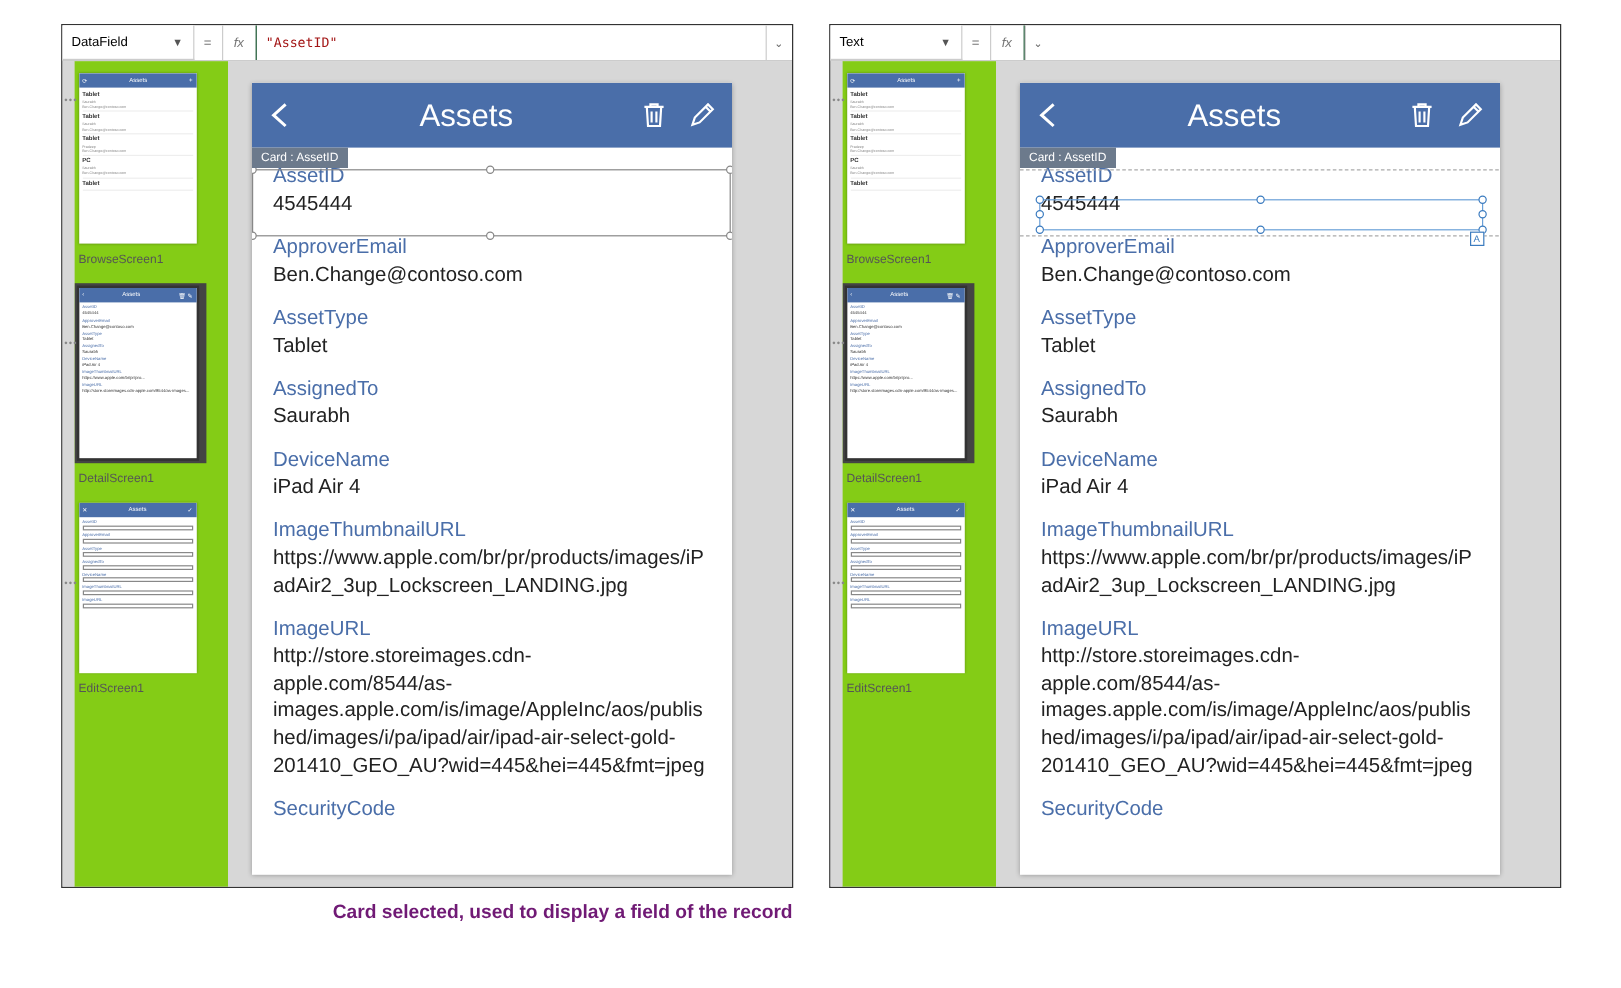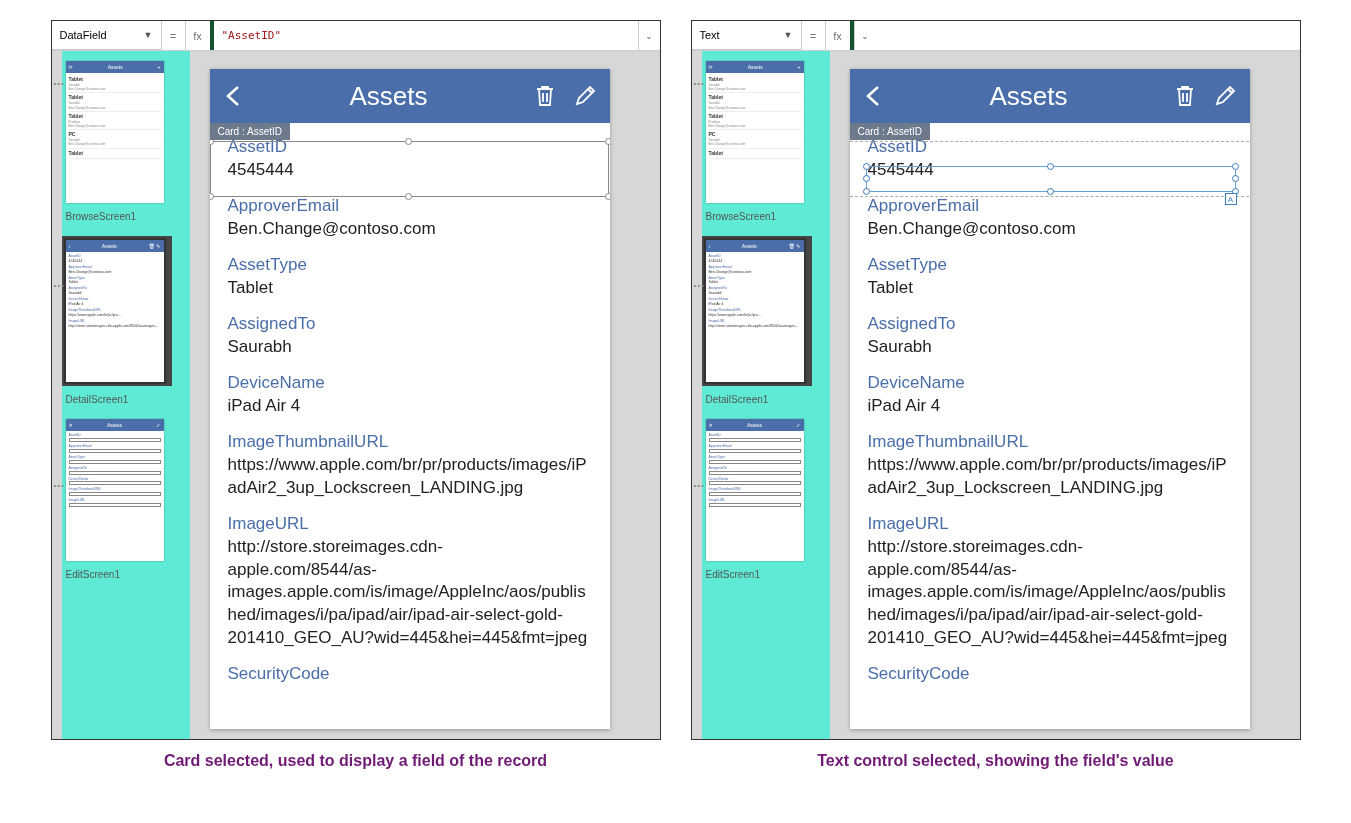--- a/index.html
+++ b/index.html
@@ -1,31 +1,31 @@
 <!DOCTYPE html>
 <html><head>
 <meta charset="utf-8">
 <style>
 * { box-sizing: border-box; margin: 0; padding: 0; }
 body { font-family: "Segoe UI", Arial, sans-serif; background: #fff; padding: 20px; }
 .outer { display: flex; gap: 30px; justify-content: center; }
-.panel-wrap { display: flex; flex-direction: column; align-items: center; }
+.panel-wrap { display: flex; flex-direction: column; align-items: flex-end; }
 .panel { width: 610px; height: 720px; border: 1px solid #333; background: #d7d7d7; position: relative; overflow: hidden; }
 .formula-bar { background: #fff; border-bottom: 1px solid #ccc; height: 30px; display: flex; align-items: stretch; font-size: 11px; }
 .prop-select { width: 110px; border: 1px solid #ccc; border-top: none; border-left: none; display: flex; align-items: center; padding: 0 8px; justify-content: space-between; background: #fff; }
 .prop-select .chev { font-size: 9px; color: #555; }
 .eq { width: 24px; display: flex; align-items: center; justify-content: center; color: #777; border-right: 1px solid #ccc; }
-.fx { width: 28px; display: flex; align-items: center; justify-content: center; color: #777; border-right: 4px solid #14532d; }
+.fx { width: 28px; display: flex; align-items: center; justify-content: center; color: #777; font-style: italic; border-right: 1px solid #14532d; }
 .formula-input { flex: 1; display: flex; align-items: center; padding: 0 8px; font-family: "Consolas", monospace; font-size: 11px; color: #a31515; }
 .formula-input.black { color: #222; }
 .formula-dd { width: 22px; display: flex; align-items: center; justify-content: center; border-left: 1px solid #ccc; color: #666; font-size: 9px; }
 .editor-body { display: flex; height: calc(100% - 30px); }
 .dots-col { width: 10px; background: #d7d7d7; position: relative; }
 .dots-col .dots { position: absolute; left: 2px; color: #888; font-size: 8px; letter-spacing: 1px; }
-.screens-col { width: 128px; background: #5eead4; padding: 10px 8px 0 4px; display: flex; flex-direction: column; gap: 6px; overflow: hidden; }
+.screens-col { width: 128px; background: #84cc16; padding: 10px 8px 0 4px; display: flex; flex-direction: column; gap: 6px; overflow: hidden; }
 .thumb { background: #fff; width: 98px; height: 142px; box-shadow: 0 0 2px rgba(0,0,0,0.3); position: relative; overflow: hidden; }
 .thumb.selected { outline: 2px solid #333; }
 .thumb-dark-wrap { background: #444; padding: 4px; margin-left: -4px; width: 110px; }
 .thumb-header { background: #3b5998; background: #4a6ea9; height: 12px; display: flex; align-items: center; justify-content: center; color: #fff; font-size: 5px; position: relative; }
 .thumb-header.browse { justify-content: space-between; padding: 0 3px; background: #4a6ea9; }
 .thumb-header.detail { background: #4a6ea9; justify-content: space-between; padding: 0 3px; }
 .thumb-body { padding: 2px 3px; font-size: 4px; color: #333; line-height: 1.4; }
 .thumb-item { border-bottom: 1px solid #eee; padding: 1px 0; }
 .thumb-item .t1 { color: #333; font-weight: bold; font-size: 5px; }
 .thumb-item .t2 { color: #888; font-size: 3px; }
@@ -461,16 +461,15 @@
           <div class="h" style="left:50%; top:-4px; margin-left:-4px"></div>
           <div class="h" style="left:50%; bottom:-4px; margin-left:-4px"></div>
           <div class="h" style="left:-4px; top:50%; margin-top:-4px"></div>
           <div class="h" style="right:-4px; top:50%; margin-top:-4px"></div>
           <div class="tag">A</div>
         </div>
       </div>
     </div>
   </div>
 </div>
-<div class="caption">Text control selected, showing the field's value</div>
 </div>
 
 </div>
 
 </body></html>

